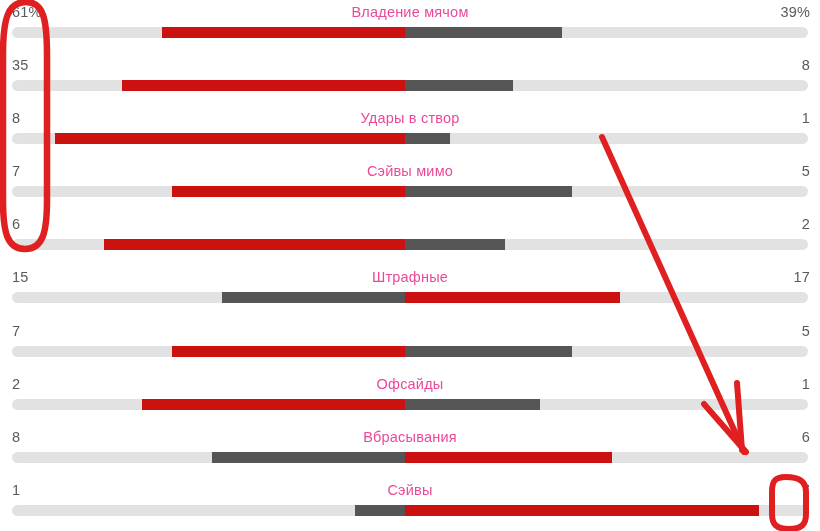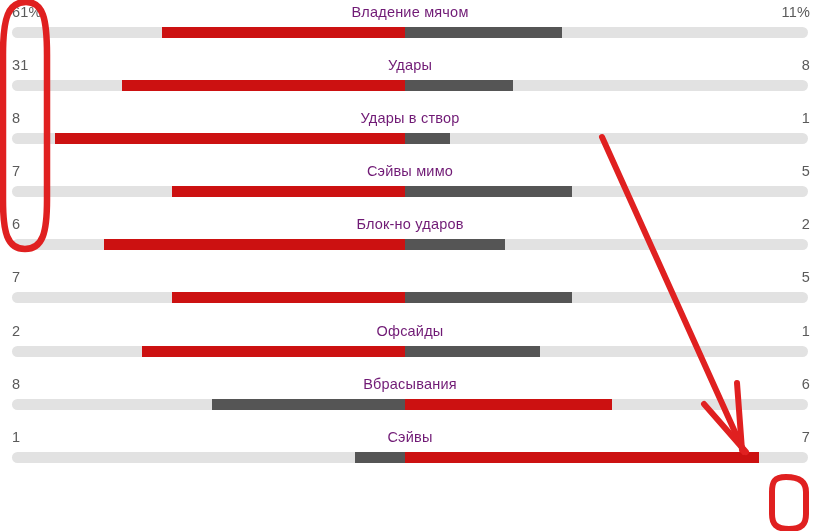--- a/index.html
+++ b/index.html
@@ -59,21 +59,21 @@
     text-align: right;
   }
 
   .stat-label {
     position: absolute;
     left: 0;
     right: 0;
     top: 3px;
     text-align: center;
     font-size: 14.5px;
-    color: #701a75;
+    color: #ec4899;
     letter-spacing: 0.2px;
     line-height: 18px;
     white-space: nowrap;
   }
 
   .bar-wrap {
     position: absolute;
     left: 12px;
     right: 12px;
     top: 27px;
@@ -115,32 +115,31 @@
   }
 </style>
 </head>
 <body>
 
 <div id="stats-panel">
     <div class="stat-row">
       <div class="stat-head">
         <span class="value-home">61%</span>
         <span class="stat-label">Владение мячом</span>
-        <span class="value-away">11%</span>
+        <span class="value-away">39%</span>
       </div>
       <div class="bar-wrap">
         <div class="bar-track" style="background: rgb(226, 226, 226);"></div>
         <div class="bar-fill home" style="background: rgb(204, 17, 17); width: 30.5%; left: 18.87%;"></div>
         <div class="bar-fill away" style="background: rgb(85, 85, 85); width: 19.7%; left: 49.37%;"></div>
       </div>
     </div>
     <div class="stat-row">
       <div class="stat-head">
-        <span class="value-home">31</span>
-        <span class="stat-label">Удары</span>
+        <span class="value-home">35</span>
         <span class="value-away">8</span>
       </div>
       <div class="bar-wrap">
         <div class="bar-track" style="background: rgb(226, 226, 226);"></div>
         <div class="bar-fill home" style="background: rgb(204, 17, 17); width: 35.6%; left: 13.77%;"></div>
         <div class="bar-fill away" style="background: rgb(85, 85, 85); width: 13.6%; left: 49.37%;"></div>
       </div>
     </div>
     <div class="stat-row">
       <div class="stat-head">
@@ -162,27 +161,38 @@
       </div>
       <div class="bar-wrap">
         <div class="bar-track" style="background: rgb(226, 226, 226);"></div>
         <div class="bar-fill home" style="background: rgb(204, 17, 17); width: 29.3%; left: 20.07%;"></div>
         <div class="bar-fill away" style="background: rgb(85, 85, 85); width: 21%; left: 49.37%;"></div>
       </div>
     </div>
     <div class="stat-row">
       <div class="stat-head">
         <span class="value-home">6</span>
-        <span class="stat-label">Блок-но ударов</span>
         <span class="value-away">2</span>
       </div>
       <div class="bar-wrap">
         <div class="bar-track" style="background: rgb(226, 226, 226);"></div>
         <div class="bar-fill home" style="background: rgb(204, 17, 17); width: 37.8%; left: 11.57%;"></div>
         <div class="bar-fill away" style="background: rgb(85, 85, 85); width: 12.6%; left: 49.37%;"></div>
+      </div>
+    </div>
+    <div class="stat-row">
+      <div class="stat-head">
+        <span class="value-home">15</span>
+        <span class="stat-label">Штрафные</span>
+        <span class="value-away">17</span>
+      </div>
+      <div class="bar-wrap">
+        <div class="bar-track" style="background: rgb(226, 226, 226);"></div>
+        <div class="bar-fill home" style="background: rgb(85, 85, 85); width: 23%; left: 26.37%;"></div>
+        <div class="bar-fill away" style="background: rgb(204, 17, 17); width: 27%; left: 49.37%;"></div>
       </div>
     </div>
     <div class="stat-row">
       <div class="stat-head">
         <span class="value-home">7</span>
         <span class="value-away">5</span>
       </div>
       <div class="bar-wrap">
         <div class="bar-track" style="background: rgb(226, 226, 226);"></div>
         <div class="bar-fill home" style="background: rgb(204, 17, 17); width: 29.3%; left: 20.07%;"></div>

